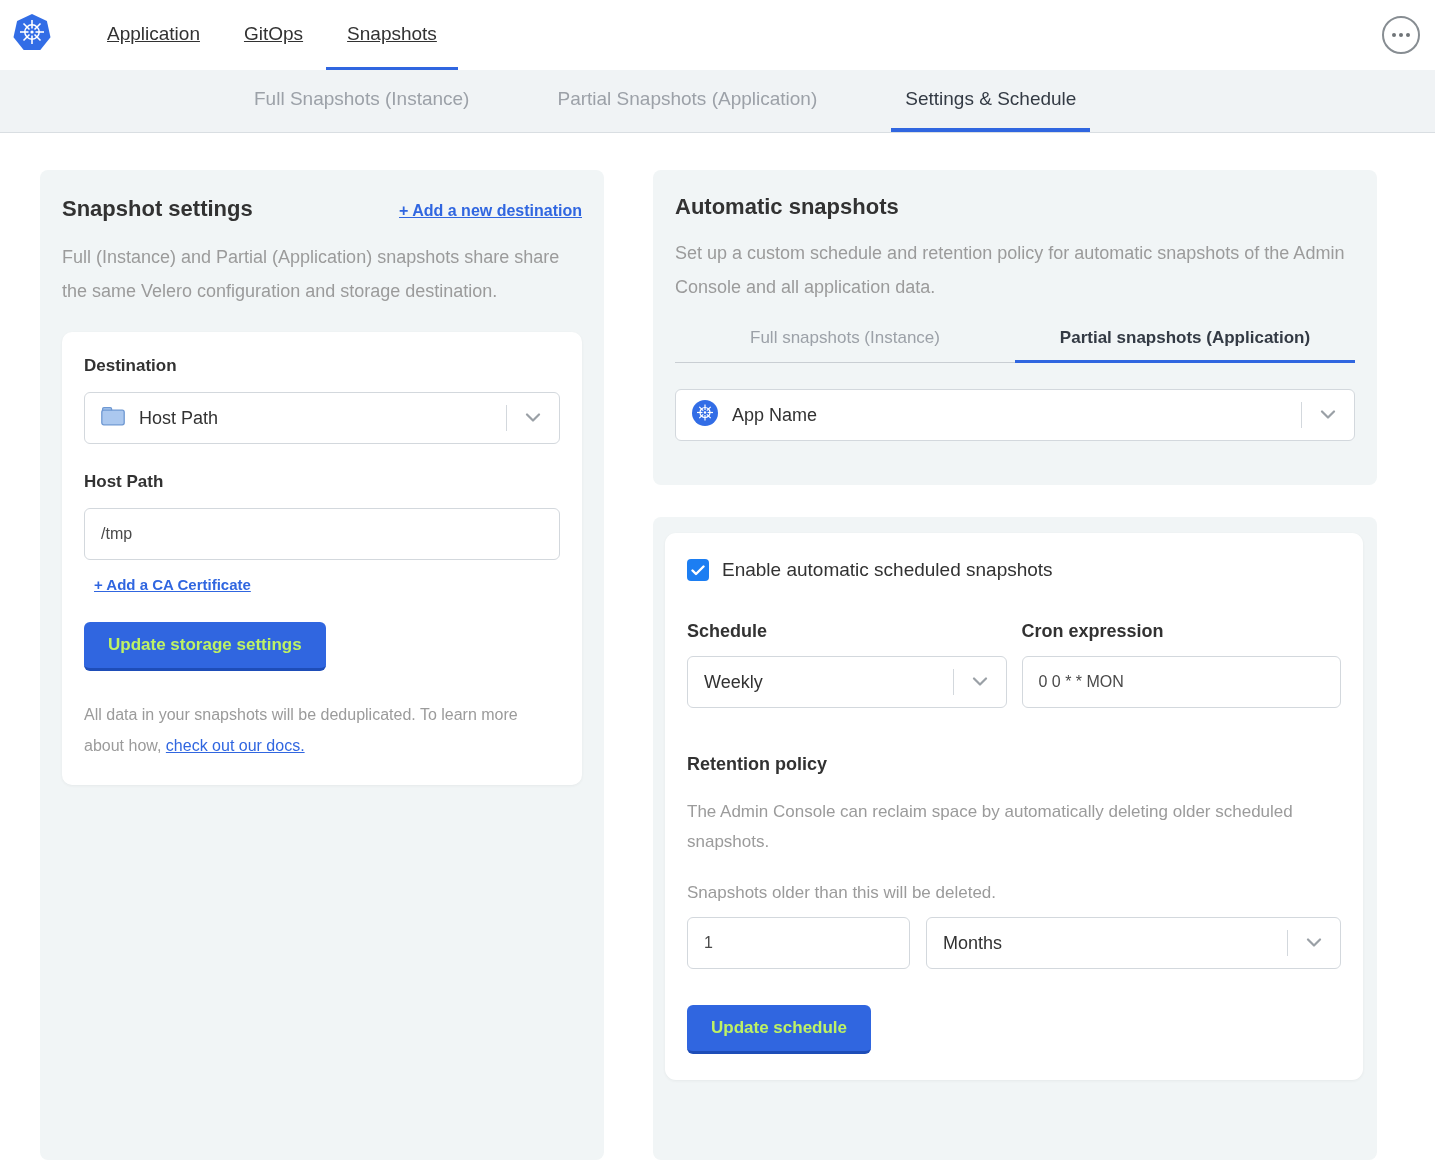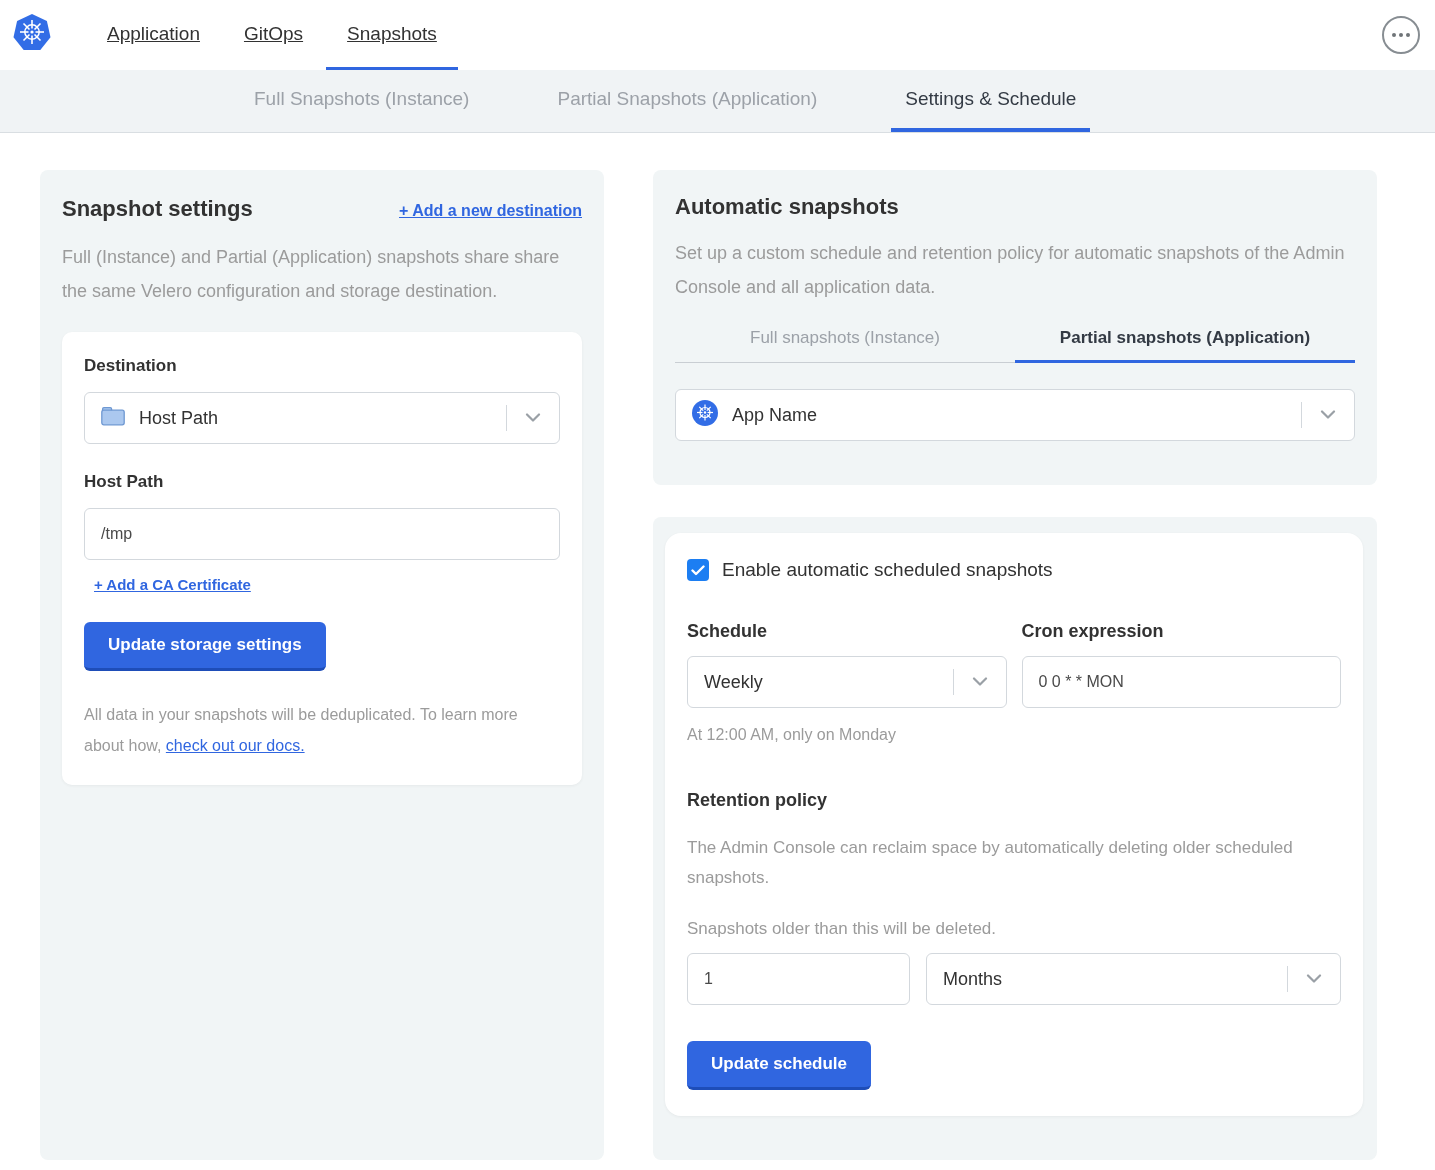--- a/index.html
+++ b/index.html
@@ -38,34 +38,34 @@
   .selectbox { margin-top: 16px; height: 52px; background: #fff; border: 1px solid #d3d8dd; border-radius: 6px; display: flex; align-items: center; padding-left: 16px; cursor: pointer; }
   .selectbox .sel-text { font-size: 18px; color: #323232; margin-left: 14px; }
   .selectbox .sel-text.noicon { margin-left: 0; }
   .grow { flex: 1; }
   .vdivider { width: 1px; height: 26px; background: #d3d8dd; }
   .chev-wrap { width: 52px; display: flex; align-items: center; justify-content: center; }
 
   .text-input { margin-top: 16px; width: 100%; height: 52px; border: 1px solid #d3d8dd; border-radius: 6px; font-size: 16px; color: #4a4a4a; padding: 0 16px; font-family: "Liberation Sans", sans-serif; outline: none; background: #fff; }
 
   .ca-link { display: inline-block; margin: 16px 0 0 10px; font-size: 15px; }
-  .btn-primary { display: inline-block; margin-top: 28px; background: #3066e0; color: #ffffff; border: none; border-bottom: 3px solid #1e4db8; border-radius: 6px; font-size: 17px; font-weight: bold; padding: 13px 24px; cursor: pointer; font-family: "Liberation Sans", sans-serif; }
+  .btn-primary { display: inline-block; margin-top: 28px; background: #3066e0; color: #bef264; border: none; border-bottom: 3px solid #1e4db8; border-radius: 6px; font-size: 17px; font-weight: bold; padding: 13px 24px; cursor: pointer; font-family: "Liberation Sans", sans-serif; }
   .dedupe-text { margin-top: 28px; font-size: 16px; color: #9b9b9b; line-height: 31px; }
   .dedupe-text .blue-link { font-size: 16px; font-weight: normal; }
 
   
   .auto-panel { padding: 24px 22px 44px; }
   .inner-tabs { display: flex; margin-top: 24px; }
   .inner-tab { flex: 1; text-align: center; font-size: 17px; color: #9ca1a8; padding-bottom: 14px; border-bottom: 1px solid #c9ced3; cursor: pointer; }
   .inner-tab.active { color: #333a44; font-weight: bold; border-bottom: 3px solid #3066e0; padding-bottom: 12px; }
   .app-select { margin-top: 26px; }
 
   
   .schedule-panel { padding: 16px 14px 40px 12px; flex: 1; }
-  .schedule-card { background: #fff; border-radius: 16px; padding: 26px 22px; box-shadow: 0 1px 3px rgba(50,50,50,.06); }
+  .schedule-card { background: #fff; border-radius: 11px; padding: 26px 22px; box-shadow: 0 1px 3px rgba(50,50,50,.06); }
   .checkbox-row { display: flex; align-items: center; gap: 13px; }
   .checkbox { width: 22px; height: 22px; border-radius: 4px; background: #1c7ef2; display: flex; align-items: center; justify-content: center; cursor: pointer; flex: none; }
   .checkbox-label { font-size: 19px; color: #323232; }
   .grid2 { display: grid; grid-template-columns: 1fr 1fr; gap: 15px; }
   .labels-row { margin-top: 40px; }
   .inputs-row { margin-top: 0; }
   .grid2 .selectbox, .grid2 .text-input { margin-top: 14px; }
   .helper-text { margin-top: 18px; font-size: 16px; color: #9b9b9b; }
   .retention-title { margin-top: 46px; font-size: 18px; font-weight: bold; color: #323232; }
   .retention-desc { margin-top: 22px; font-size: 17px; color: #9b9b9b; line-height: 30px; }
@@ -220,21 +220,20 @@
             <span class="grow"></span>
             <span class="vdivider"></span>
             <span class="chev-wrap">
               <svg width="16" height="10" viewBox="0 0 16 10">
                   <path d="M2 1.5 L8 7.5 L14 1.5" fill="none" stroke="#9aa0a6" stroke-width="2.2" stroke-linecap="round" stroke-linejoin="round"></path>
                 </svg>
             </span>
           </div>
           <input class="text-input" type="text" value="0 0 * * MON" style="">
         </div>
-        <div class="helper-text">At 12:00 AM, only on Monday</div>
 
         <div class="retention-title">Retention policy</div>
         <p class="retention-desc">The Admin Console can reclaim space by automatically deleting older scheduled snapshots.</p>
         <div class="retention-helper">Snapshots older than this will be deleted.</div>
 
         <div class="grid-retention">
           <input class="text-input" type="text" value="1" style="">
           <div class="selectbox">
             <span class="sel-text noicon">Months</span>
             <span class="grow"></span>

